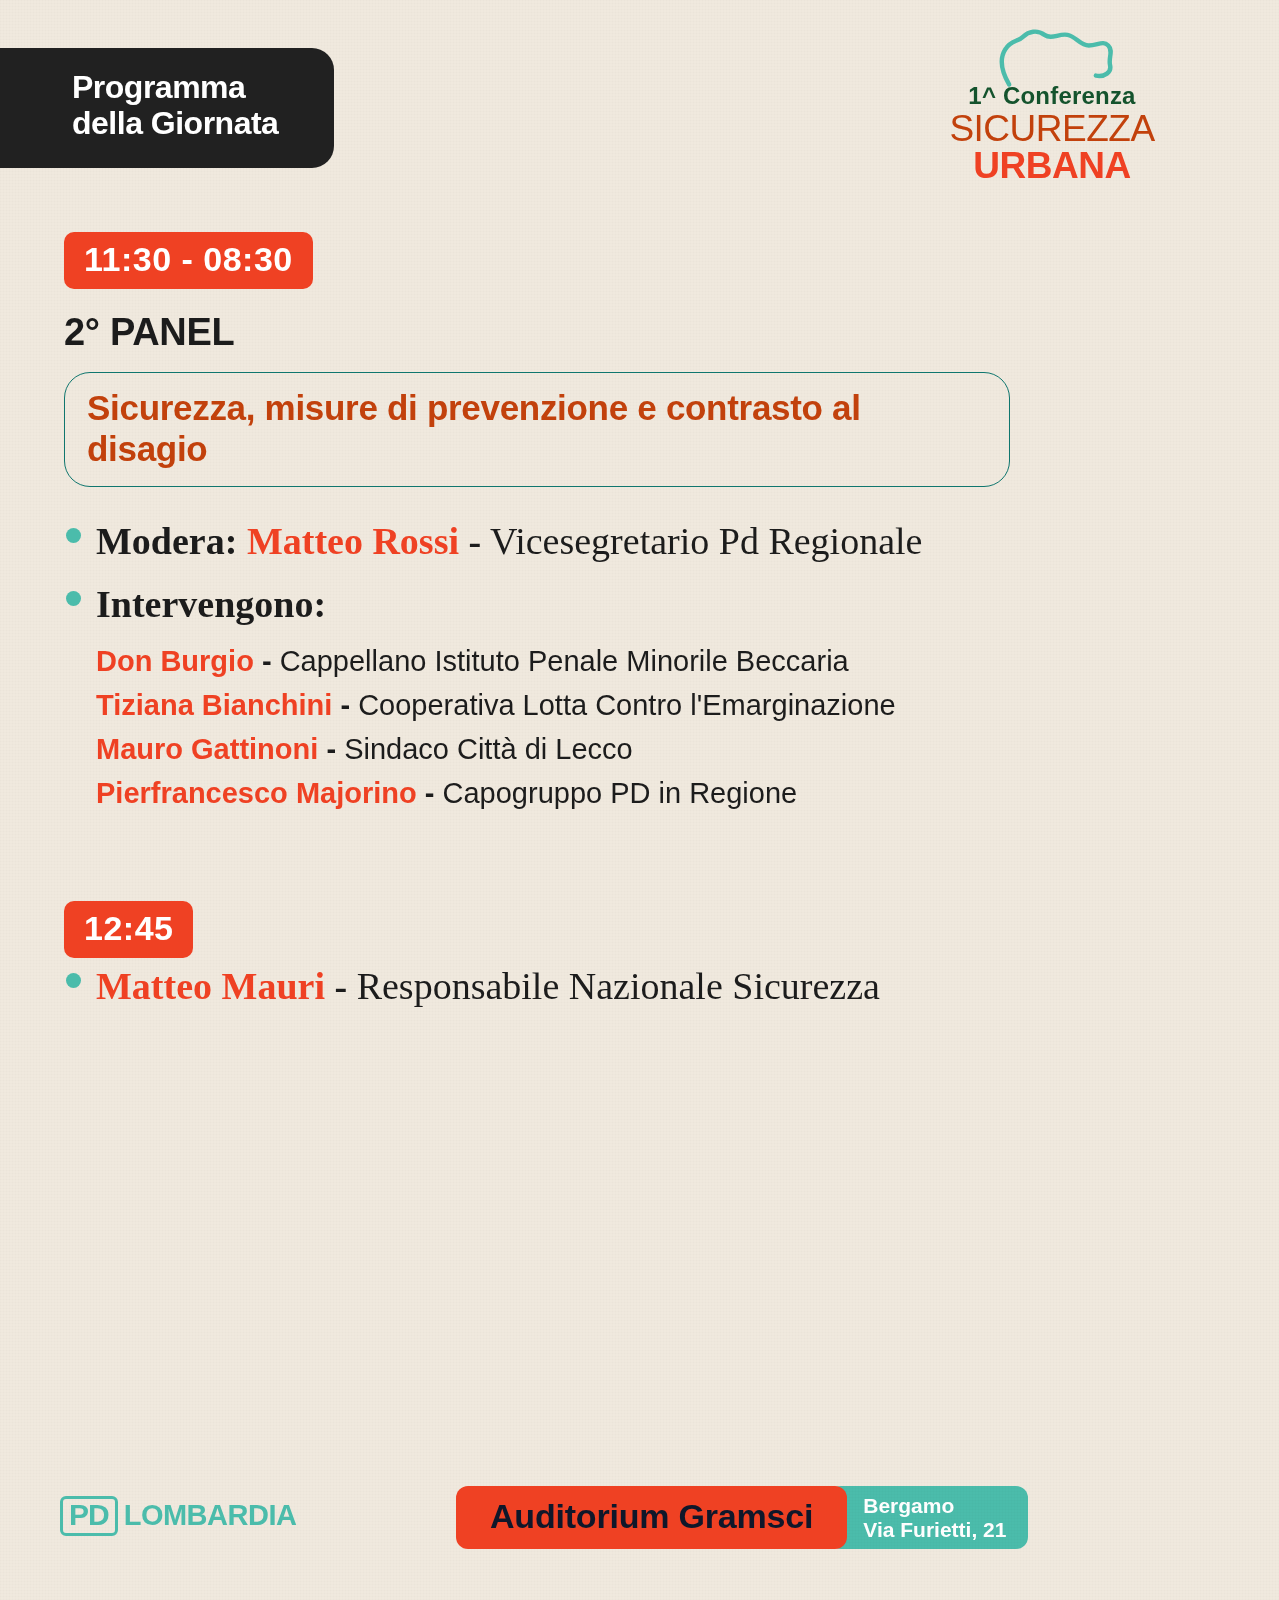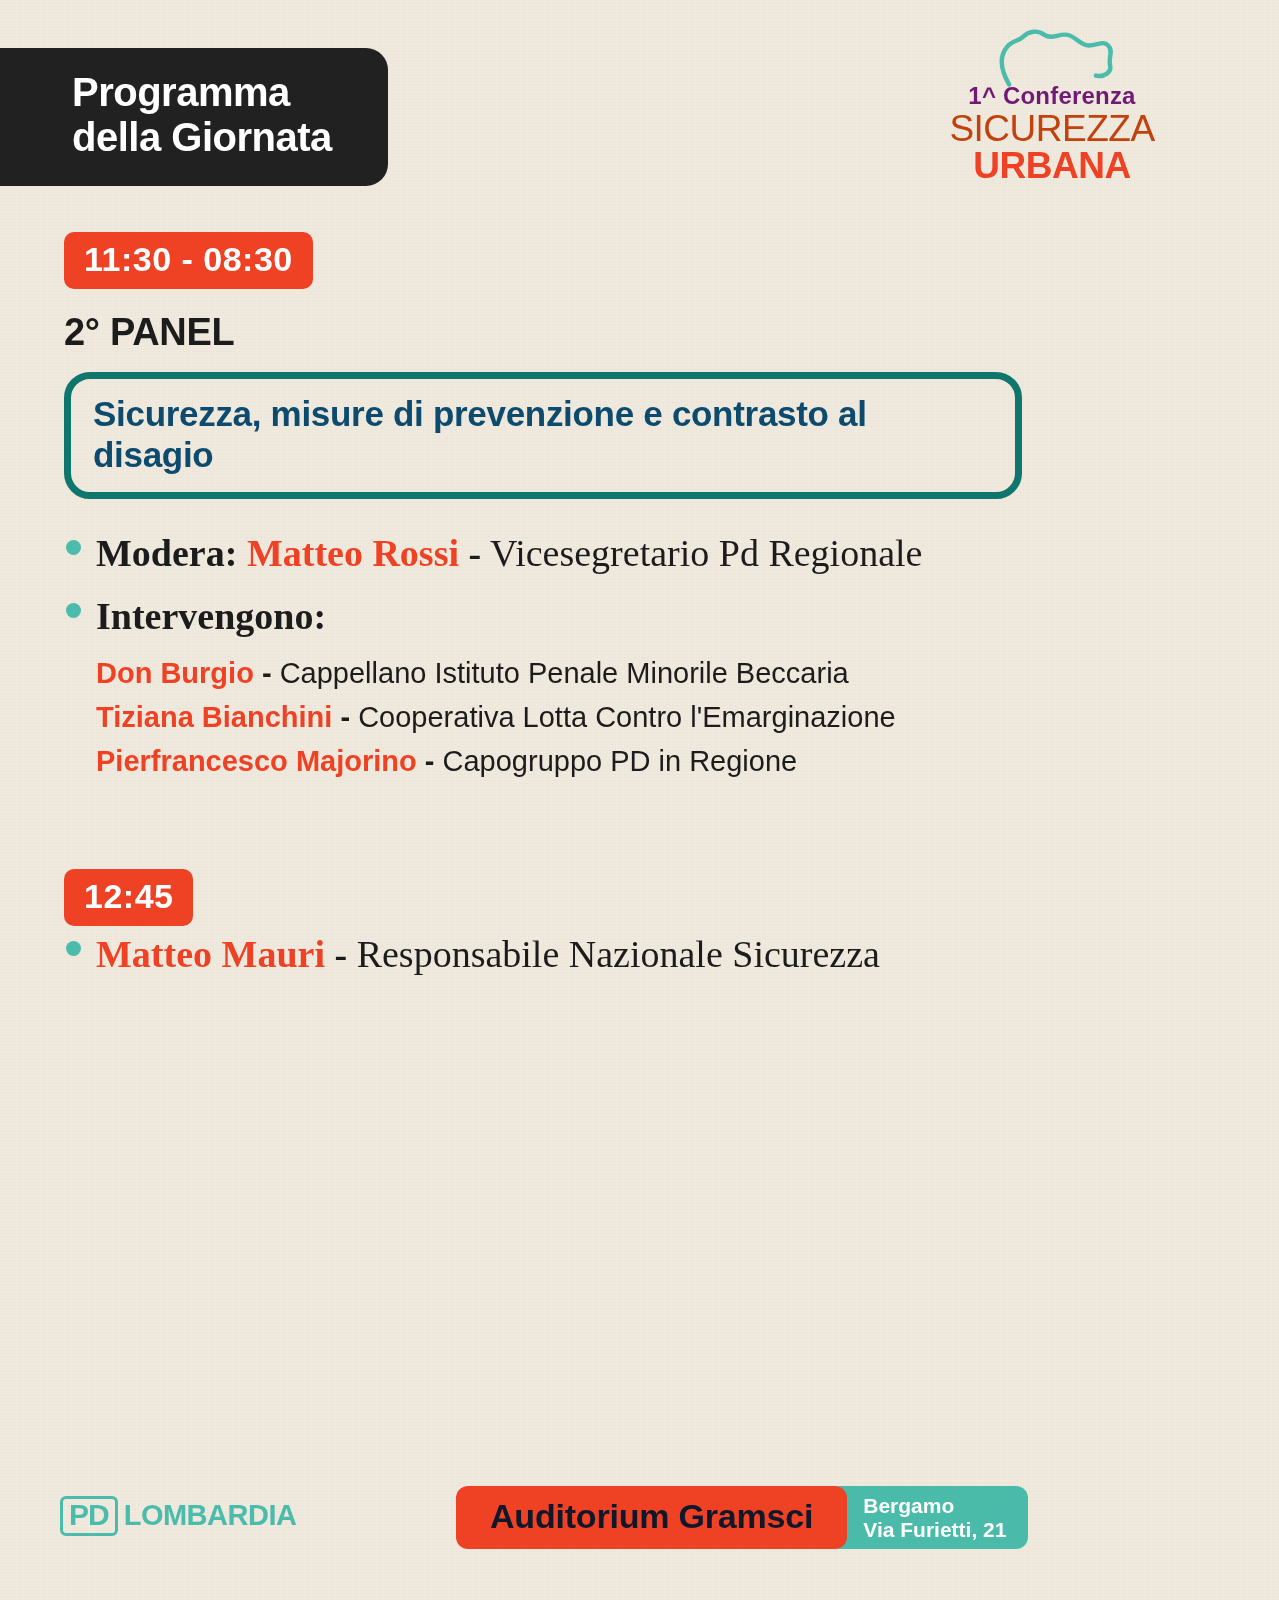--- a/index.html
+++ b/index.html
@@ -29,41 +29,41 @@
   
   .header-badge {
     position: absolute;
     left: 0;
     top: 48px;
     background: #212121;
     color: #ffffff;
     border-top-right-radius: 22px;
     border-bottom-right-radius: 22px;
     padding: 22px 56px 26px 72px;
-    font-size: 40px;
+    font-size: 32px;
     font-weight: bold;
     line-height: 1.12;
     letter-spacing: -0.5px;
   }
   .header-badge div { white-space: nowrap; }
 
   .logo-block {
     position: absolute;
     right: 92px;
     top: 26px;
     width: 270px;
     text-align: center;
   }
   .logo-mark {
     height: 62px;
     display: block;
     margin: 0 auto;
   }
   .logo-line1 {
-    color: #701a75;
+    color: #14532d;
     font-size: 24px;
     font-weight: bold;
     letter-spacing: 0.2px;
     margin-top: -6px;
   }
   .logo-line2 {
     color: #c2410c;
     font-size: 37px;
     font-weight: normal;
     line-height: 1.0;
@@ -95,24 +95,24 @@
     letter-spacing: 0.5px;
   }
   .panel-title {
     font-size: 38px;
     font-weight: bold;
     margin-top: 22px;
     letter-spacing: -0.3px;
   }
   .panel-subject {
     margin-top: 18px;
-    border: 7px solid #0f766e;
+    border: 1px solid #0f766e;
     border-radius: 26px;
     padding: 14px 22px 16px 22px;
-    color: #0c4a6e;
+    color: #c2410c;
     font-size: 35px;
     font-weight: bold;
     line-height: 1.18;
     display: inline-block;
     max-width: 900px;
     letter-spacing: -0.3px;
   }
 
   .people { margin-top: 26px; }
   .bullet-row {
@@ -257,20 +257,25 @@
 
       <div class="sub-row">
         <span class="name">Don Burgio</span>
         <span class="dash">-</span>
         <span class="role">Cappellano Istituto Penale Minorile Beccaria</span>
       </div>
       <div class="sub-row">
         <span class="name">Tiziana Bianchini</span>
         <span class="dash">-</span>
         <span class="role">Cooperativa Lotta Contro l'Emarginazione</span>
+      </div>
+      <div class="sub-row">
+        <span class="name">Mauro Gattinoni</span>
+        <span class="dash">-</span>
+        <span class="role">Sindaco Città di Lecco</span>
       </div>
       <div class="sub-row">
         <span class="name">Pierfrancesco Majorino</span>
         <span class="dash">-</span>
         <span class="role">Capogruppo PD in Regione</span>
       </div>
     </div>
   </div>
 
   <div class="block-2">

